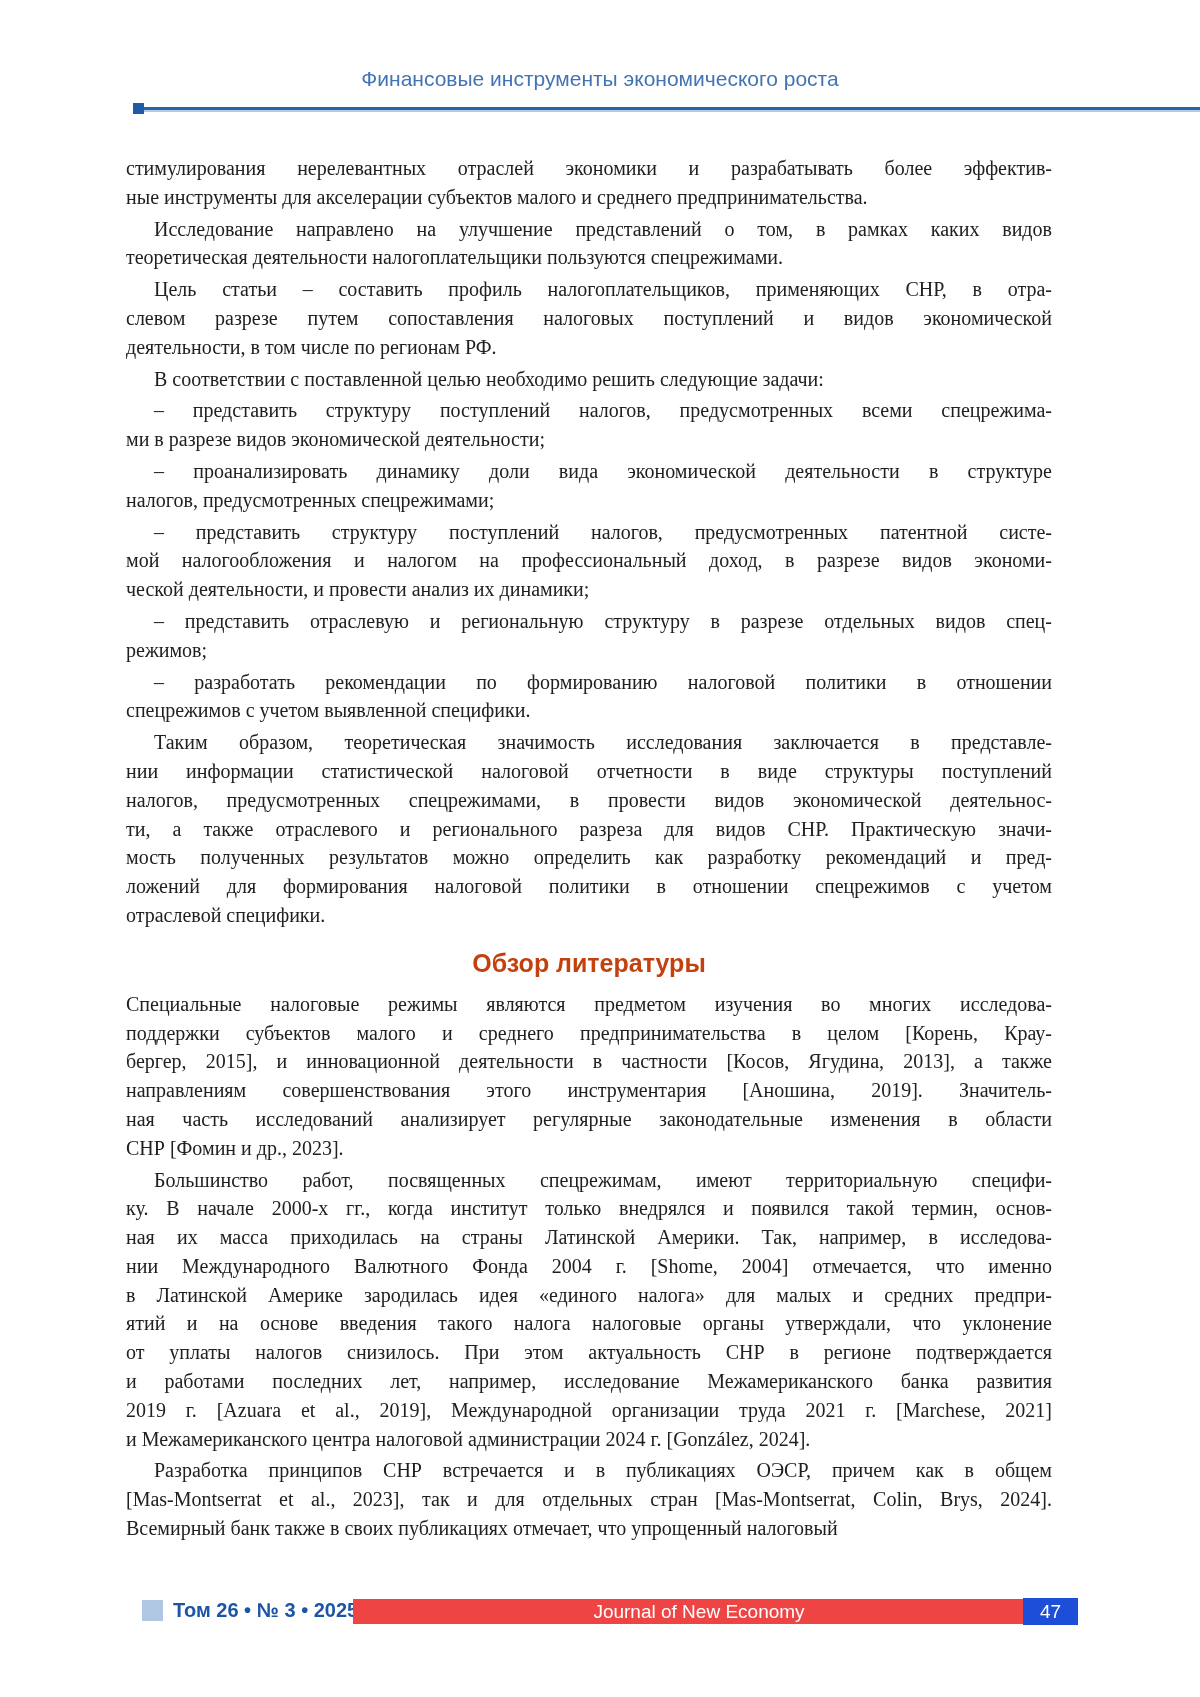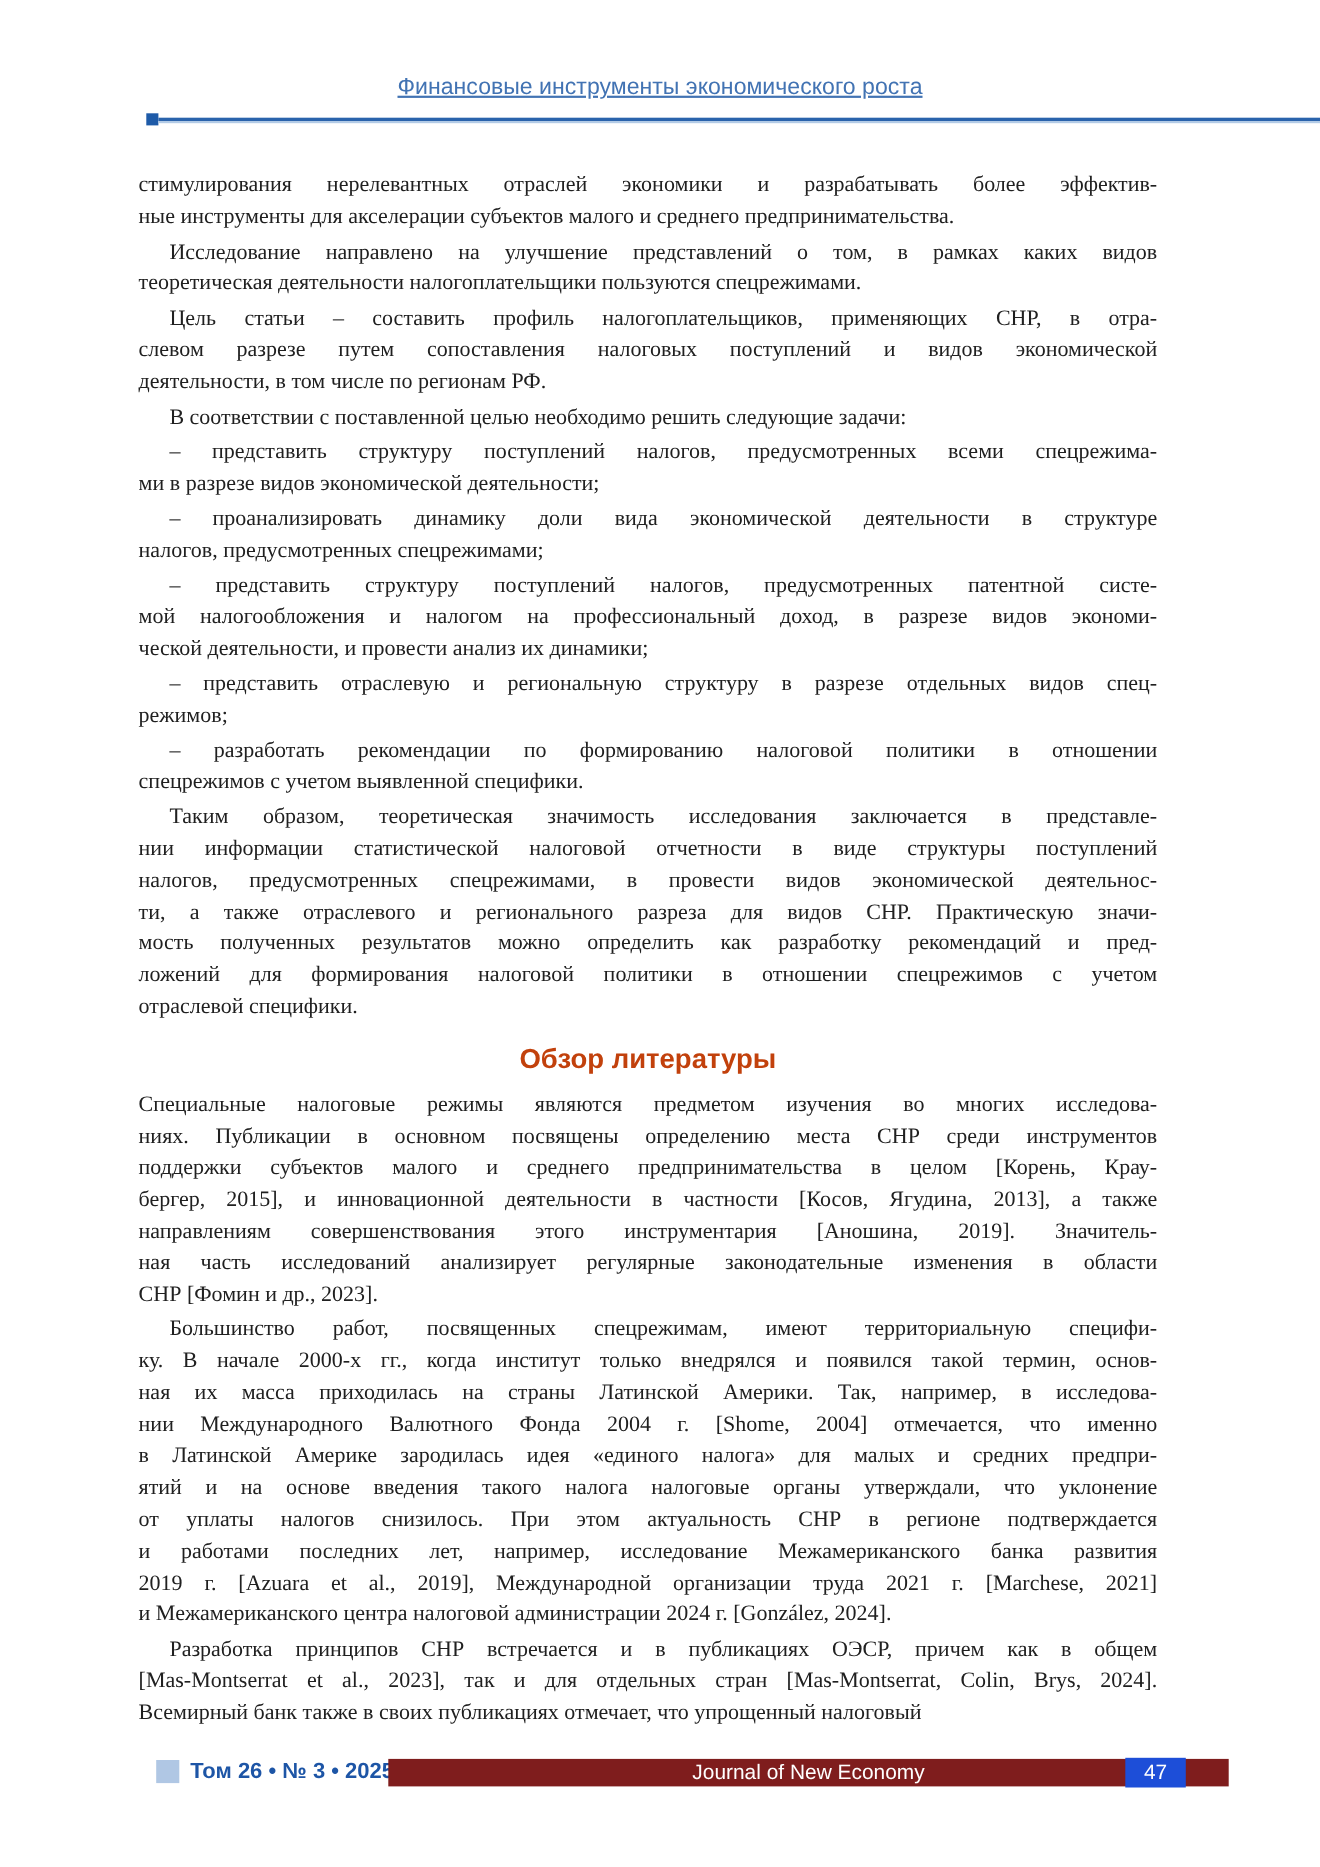--- a/index.html
+++ b/index.html
@@ -10,21 +10,20 @@
     overflow:hidden;
     font-family:"Liberation Serif", serif;
   }
   
   .header-title {
     position:absolute; top:66px; left:0; width:1200px;
     text-align:center;
     font-family:"Liberation Sans", sans-serif;
     font-size:21px; line-height:26px;
     color:#4273b3;
-    text-decoration:underline;
   }
   .header-rule {
     position:absolute; top:102px; left:133px; width:1067px; height:12px;
     display:flex; align-items:center;
   }
   .header-rule .rule-square {
     width:11px; height:11px; background:#1e5ba8; flex:0 0 auto;
   }
   .header-rule .rule-line {
     flex:1 1 auto; height:3px; background:#2a63ac;
@@ -60,22 +59,22 @@
     background:#b0c7e4;
   }
   .footer-vol {
     position:absolute; left:173px; top:1598px; height:25px; line-height:25px;
     font-family:"Liberation Sans", sans-serif;
     font-weight:bold; font-size:20px;
     color:#1d55a6;
     white-space:nowrap;
   }
   .footer-bar {
-    position:absolute; left:353px; top:1599px; width:764px; height:25px;
-    background:#7f1d1d;
+    position:absolute; left:353px; top:1599px; width:692px; height:25px;
+    background:#ef4444;
     display:flex; align-items:center; justify-content:center;
   }
   .footer-bar .journal-name {
     font-family:"Liberation Sans", sans-serif;
     font-size:19px; color:#ffffff; white-space:nowrap;
   }
   .footer-pagebox {
     position:absolute; left:1023px; top:1598px; width:55px; height:27px;
     background:#1d4ed8;
     display:flex; align-items:center; justify-content:center;
@@ -143,21 +142,20 @@
           <div class="line">ти, а также отраслевого и регионального разреза для видов СНР. Практическую значи-</div>
           <div class="line">мость полученных результатов можно определить как разработку рекомендаций и пред-</div>
           <div class="line">ложений для формирования налоговой политики в отношении спецрежимов с учетом</div>
           <div class="line last">отраслевой специфики.</div>
         </div>
       </div>
     <div class="section-heading">Обзор литературы</div>
     <div id="post-paras">
         <div class="para">
           <div class="line first">Специальные налоговые режимы являются предметом изучения во многих исследова-</div>
-          <div class="line">ниях. Публикации в основном посвящены определению места СНР среди инструментов</div>
           <div class="line">поддержки субъектов малого и среднего предпринимательства в целом [Корень, Крау-</div>
           <div class="line">бергер, 2015], и инновационной деятельности в частности [Косов, Ягудина, 2013], а также</div>
           <div class="line">направлениям совершенствования этого инструментария [Аношина, 2019]. Значитель-</div>
           <div class="line">ная часть исследований анализирует регулярные законодательные изменения в области</div>
           <div class="line last">СНР [Фомин и др., 2023].</div>
         </div>
         <div class="para indent">
           <div class="line first">Большинство работ, посвященных спецрежимам, имеют территориальную специфи-</div>
           <div class="line">ку. В начале 2000-х гг., когда институт только внедрялся и появился такой термин, основ-</div>
           <div class="line">ная их масса приходилась на страны Латинской Америки. Так, например, в исследова-</div>

